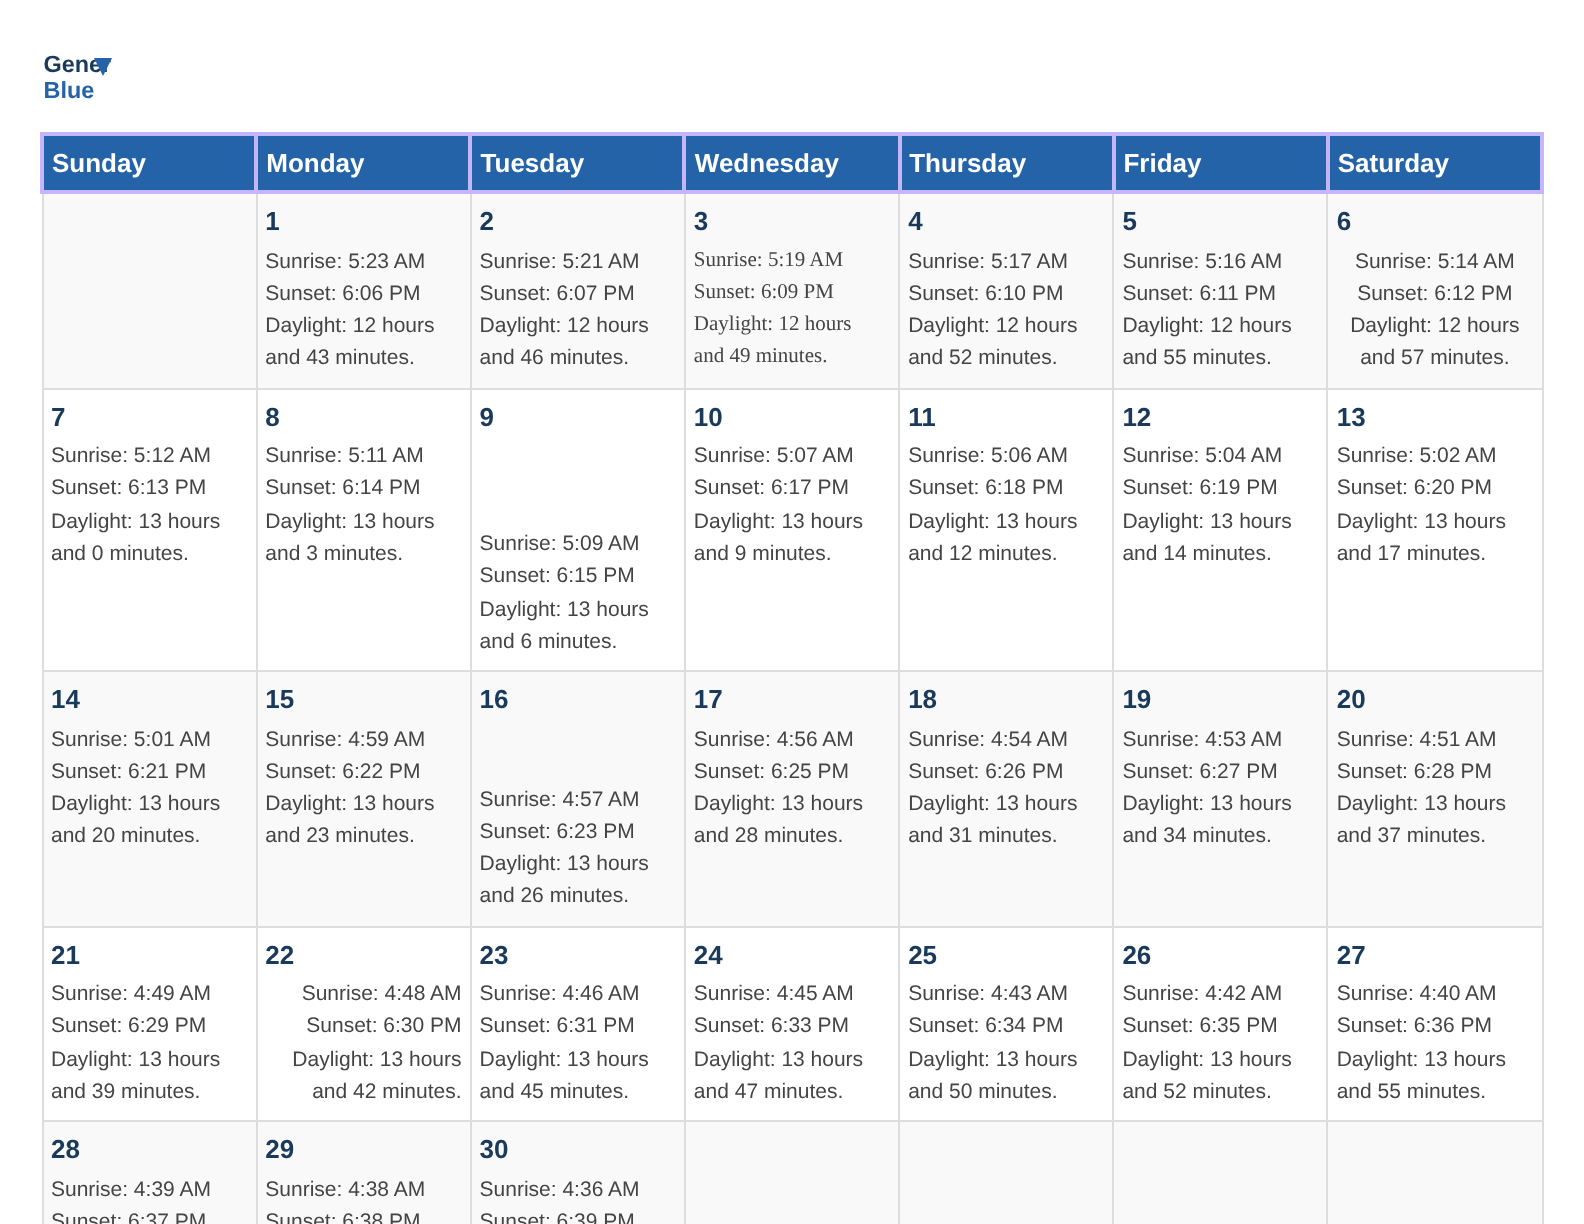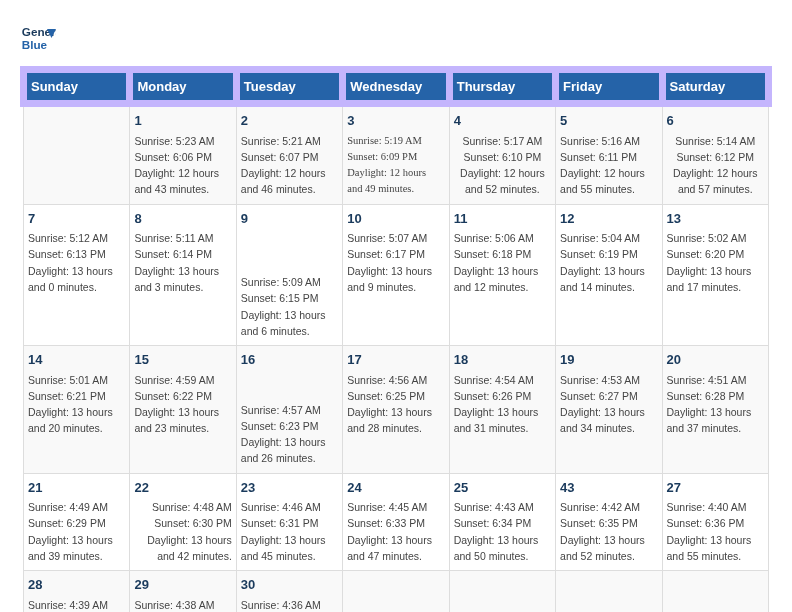--- a/index.html
+++ b/index.html
@@ -44,21 +44,21 @@
     }
     thead tr {
       background-color: #2563a8;
       color: #fff;
     }
     thead th {
       padding: 6px 4px;
       text-align: left;
       font-size: 13px;
       font-weight: 600;
-      border: 7px solid #c4b5fd;
+      border: 2px solid #c4b5fd;
     }
     tbody tr {
       border-bottom: 1px solid #ccc;
     }
     tbody td {
       padding: 4px 4px 6px 4px;
       vertical-align: top;
       border: 1px solid #ddd;
       color: #333;
       line-height: 1.5;
@@ -131,21 +131,21 @@
         </td>
         <td>
           <span class="day-number">3</span>
           <div class="cell-content" style="white-space: pre-line; font-family: Liberation Serif, serif;">Sunrise: 5:19 AM
 Sunset: 6:09 PM
 Daylight: 12 hours
 and 49 minutes.</div>
         </td>
         <td>
           <span class="day-number">4</span>
-          <div class="cell-content" style="white-space: pre-line; text-align: center;">Sunrise: 5:17 AM
+          <div class="cell-content" style="white-space: pre-line;">Sunrise: 5:17 AM
 Sunset: 6:10 PM
 Daylight: 12 hours
 and 52 minutes.</div>
         </td>
         <td>
           <span class="day-number">5</span>
           <div class="cell-content" style="white-space: pre-line;">Sunrise: 5:16 AM
 Sunset: 6:11 PM
 Daylight: 12 hours
 and 55 minutes.</div>
@@ -290,21 +290,21 @@
 and 47 minutes.</div>
         </td>
         <td>
           <span class="day-number">25</span>
           <div class="cell-content" style="white-space: pre-line;">Sunrise: 4:43 AM
 Sunset: 6:34 PM
 Daylight: 13 hours
 and 50 minutes.</div>
         </td>
         <td>
-          <span class="day-number">43</span>
+          <span class="day-number">26</span>
           <div class="cell-content" style="white-space: pre-line;">Sunrise: 4:42 AM
 Sunset: 6:35 PM
 Daylight: 13 hours
 and 52 minutes.</div>
         </td>
         <td>
           <span class="day-number">27</span>
           <div class="cell-content" style="white-space: pre-line;">Sunrise: 4:40 AM
 Sunset: 6:36 PM
 Daylight: 13 hours

